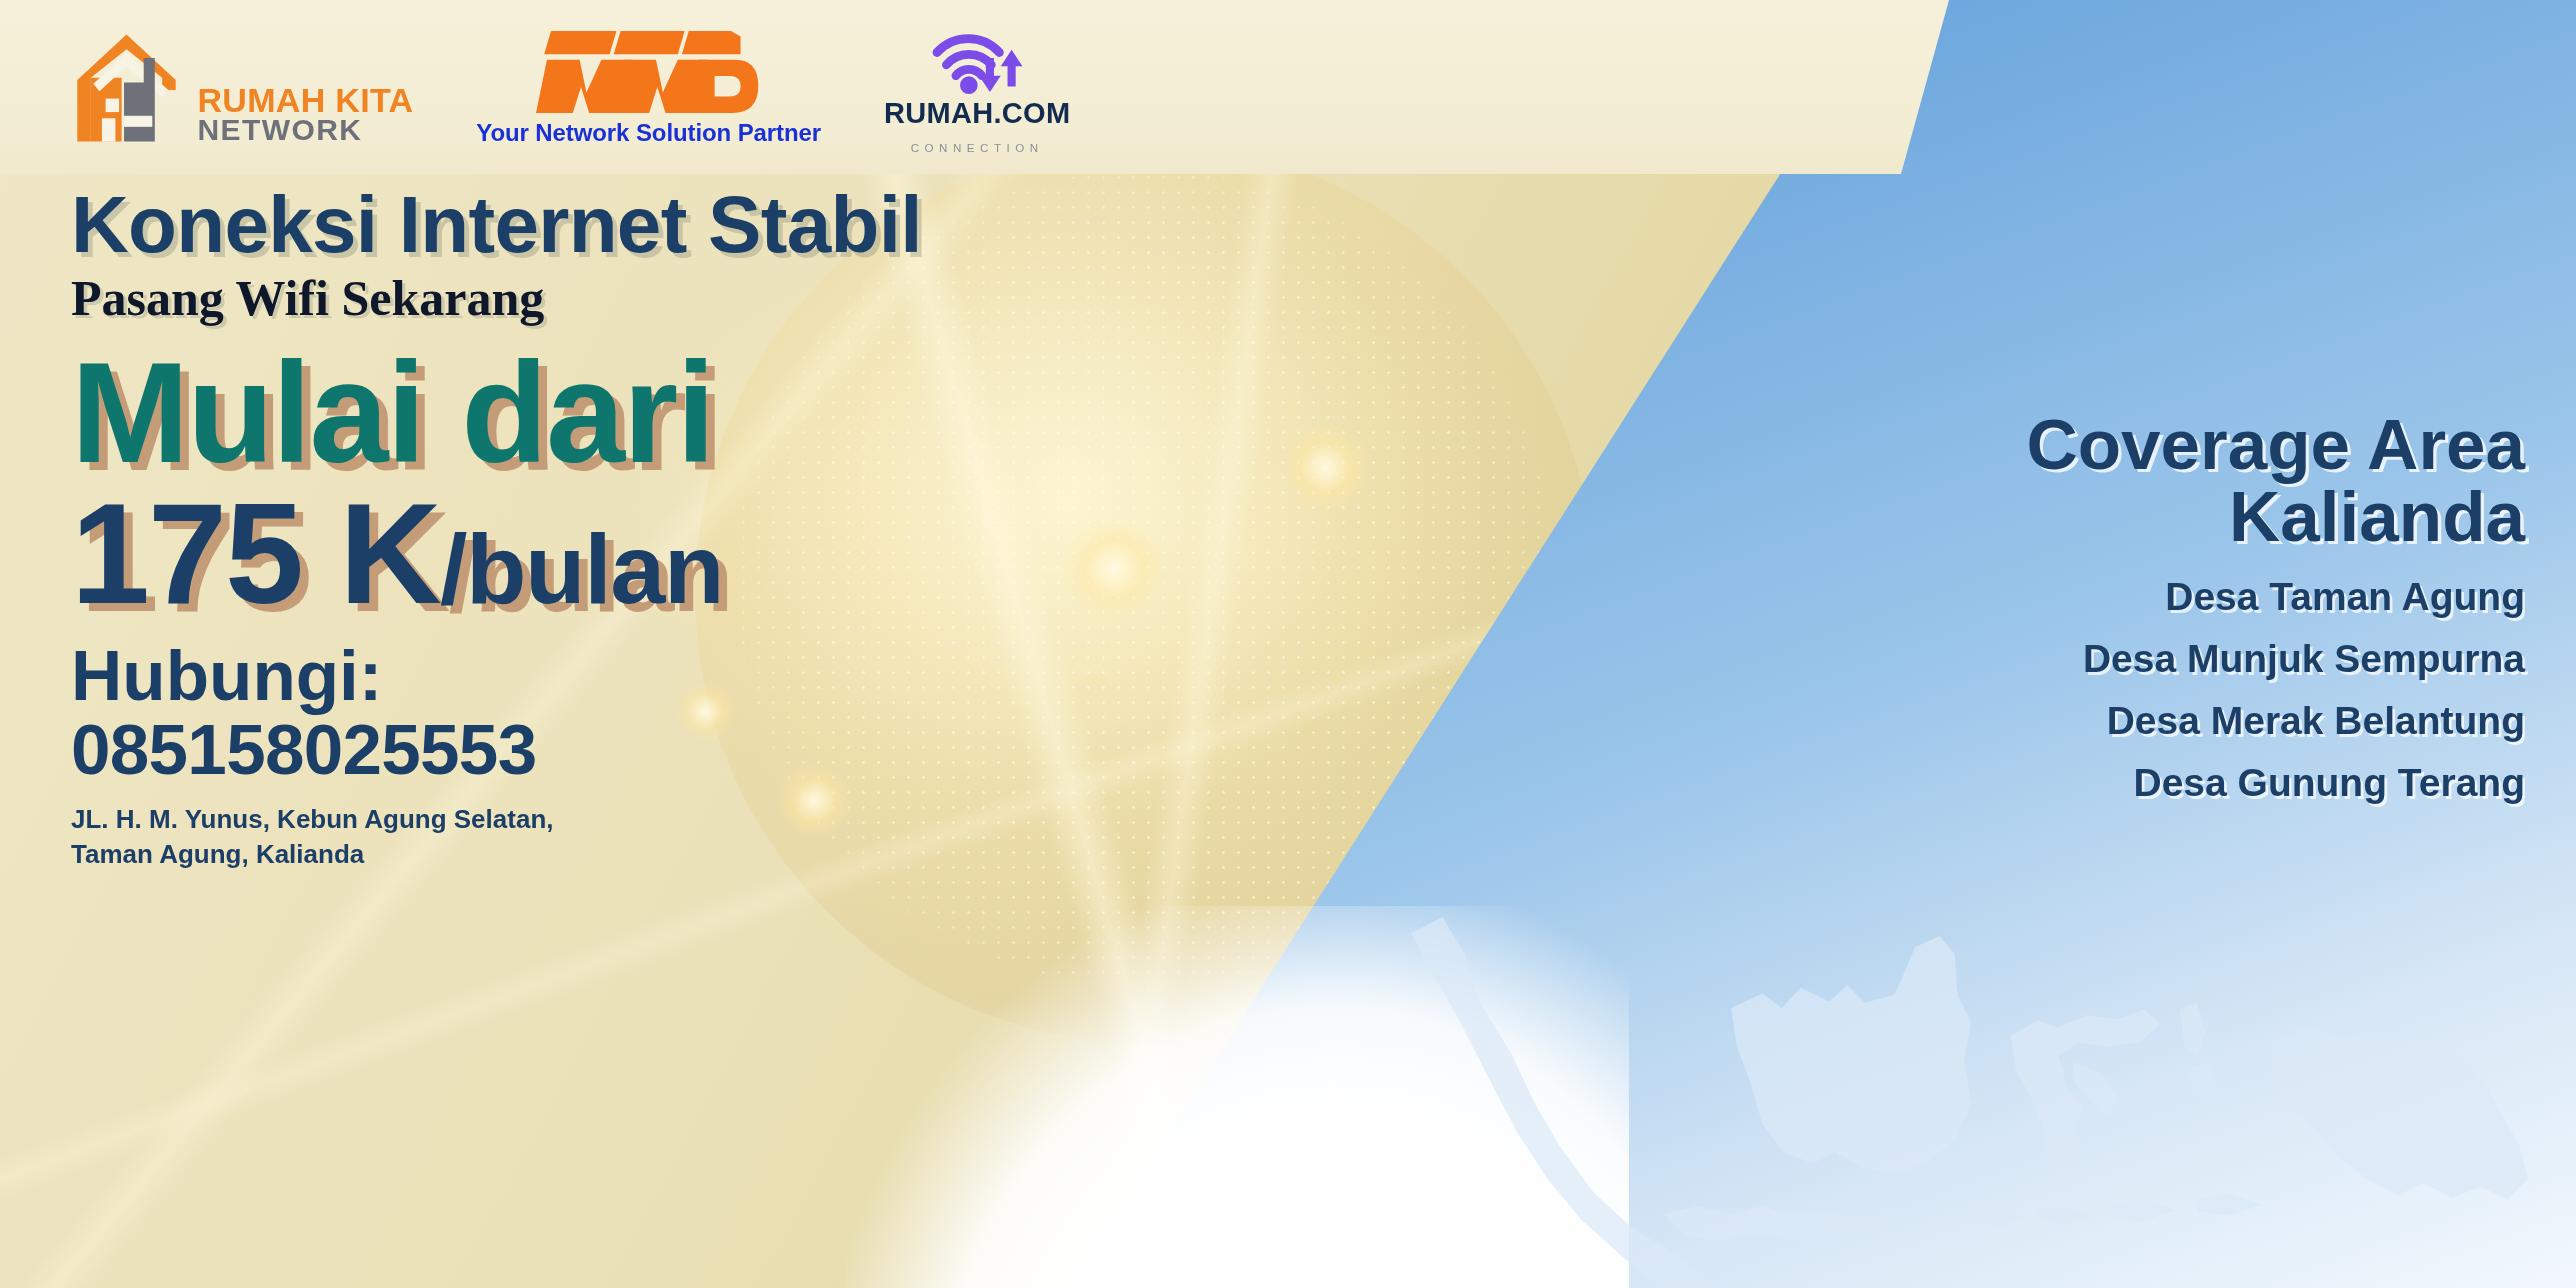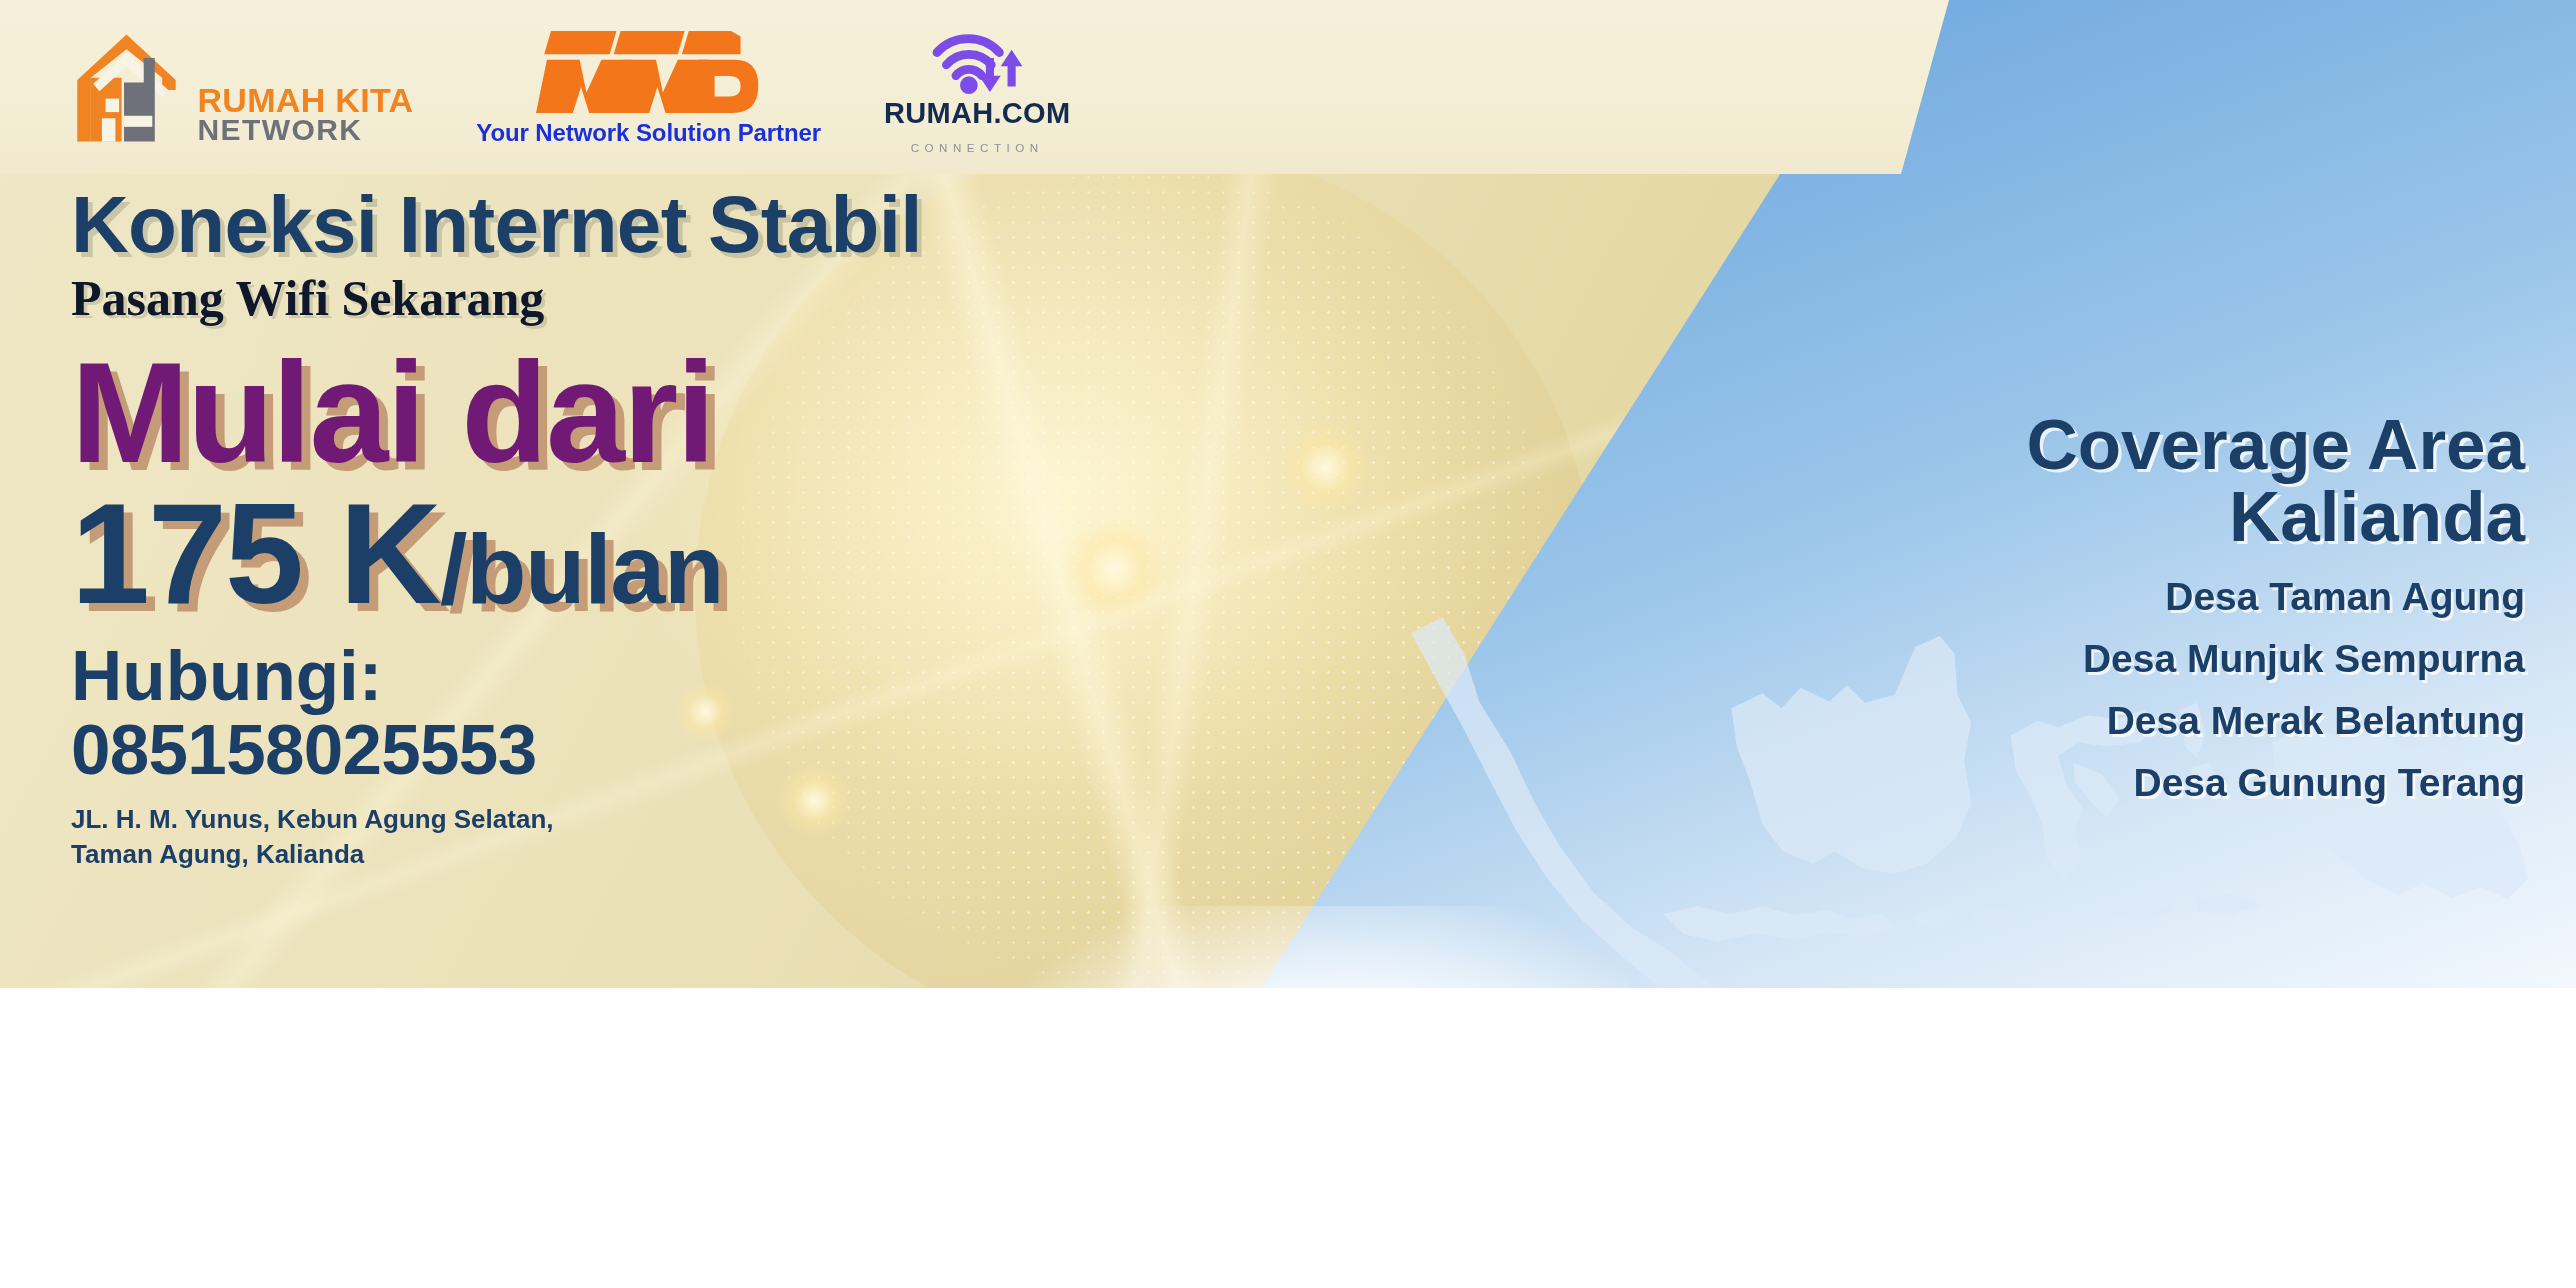--- a/index.html
+++ b/index.html
@@ -6,21 +6,21 @@
     margin: 0;
     padding: 0;
     background: #ffffff;
   }
   body {
     font-family: "Liberation Sans", sans-serif;
   }
   .banner {
     position: relative;
     width: 2576px;
-    height: 988px;
+    height: 1288px;
     overflow: hidden;
     background: #ECE4C2;
   }
 
   
   .bg-beige {
     position: absolute;
     inset: 0;
     background:
       radial-gradient(ellipse 613px 423px at 1063px 518px, rgba(255,243,200,0.85) 0%, rgba(240,225,168,0.0) 72%),
@@ -177,21 +177,21 @@
     color: #0f172a;
     text-shadow: 3.4px 3.4px 0 rgba(150,152,130,0.35);
     font-family: Liberation Serif, serif;
     white-space: nowrap;
   }
   .price-line1 {
     font-size: 142px;
     font-weight: 800;
     line-height: 0.96;
     margin-top: 20.4px;
-    color: #701a75;
+    color: #0f766e;
     text-shadow: 8.9px 7.5px 0 #C49C77;
     letter-spacing: -2px;
     font-family: "Liberation Sans", sans-serif;
     white-space: nowrap;
   }
   .price-line2 {
     margin-top: 2.7px;
     line-height: 0.98;
     white-space: nowrap;
     color: #1C3F68;

